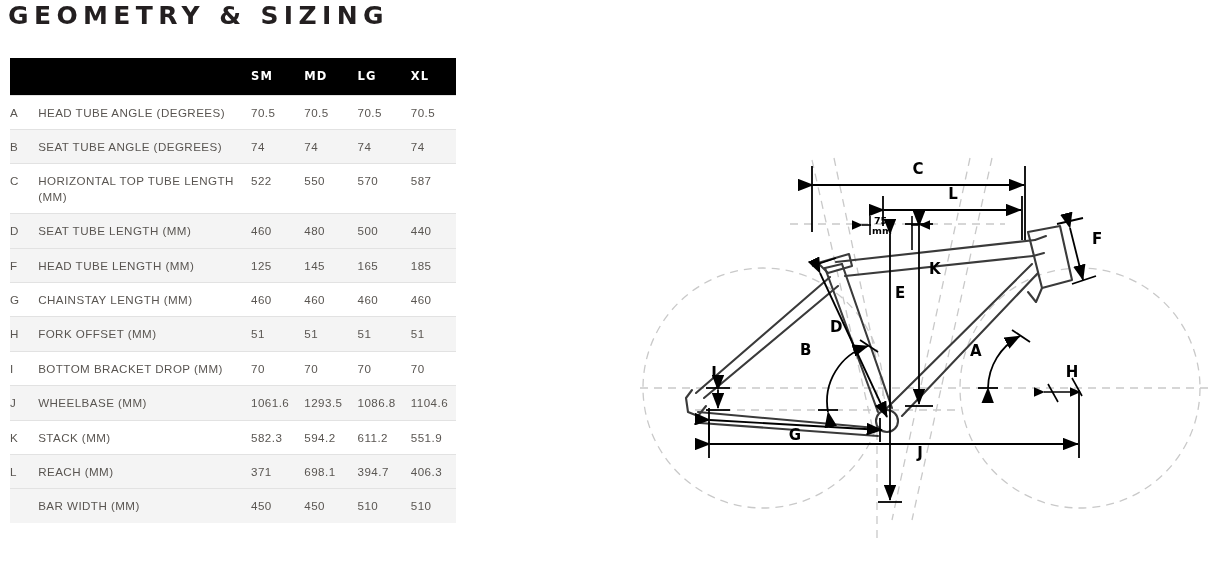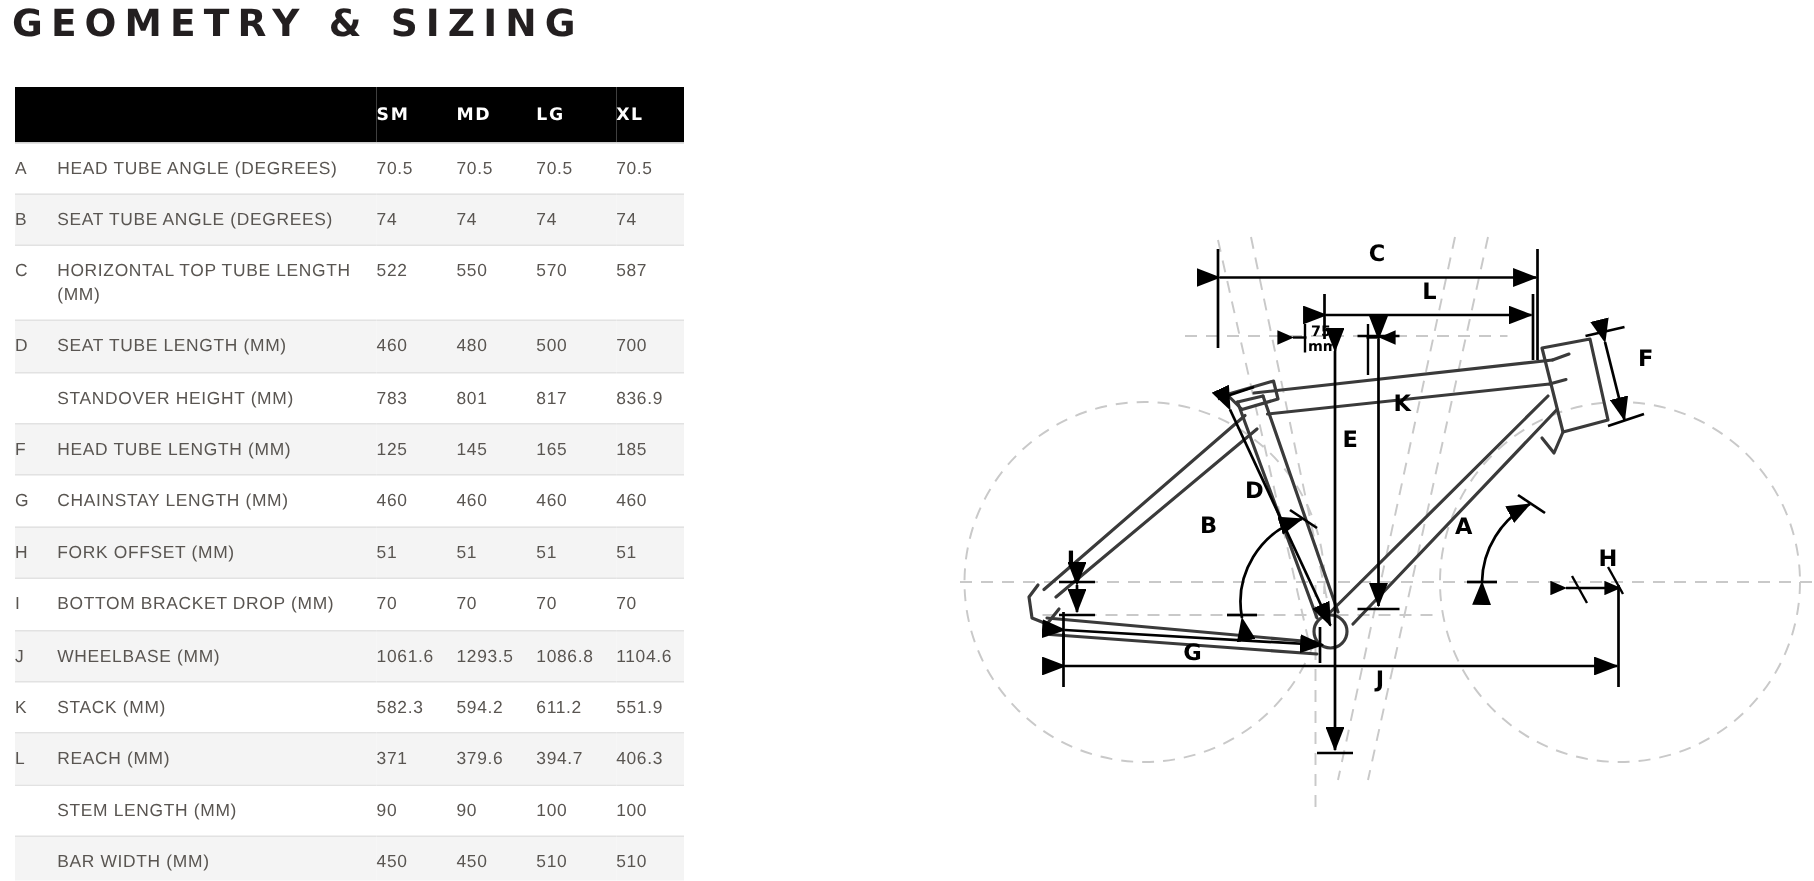--- a/index.html
+++ b/index.html
@@ -127,29 +127,21 @@
             <td class="val">550</td>
             <td class="val">570</td>
             <td class="val">587</td>
           </tr>
           <tr class="alt">
             <td class="key">D</td>
             <td class="name">SEAT TUBE LENGTH (MM)</td>
             <td class="val">460</td>
             <td class="val">480</td>
             <td class="val">500</td>
-            <td class="val">700</td>
-          </tr>
-          <tr>
-            <td class="key"></td>
-            <td class="name">STANDOVER HEIGHT (MM)</td>
-            <td class="val">783</td>
-            <td class="val">801</td>
-            <td class="val">817</td>
-            <td class="val">836.9</td>
+            <td class="val">440</td>
           </tr>
           <tr class="alt">
             <td class="key">F</td>
             <td class="name">HEAD TUBE LENGTH (MM)</td>
             <td class="val">125</td>
             <td class="val">145</td>
             <td class="val">165</td>
             <td class="val">185</td>
           </tr>
           <tr>
@@ -189,31 +181,23 @@
             <td class="name">STACK (MM)</td>
             <td class="val">582.3</td>
             <td class="val">594.2</td>
             <td class="val">611.2</td>
             <td class="val">551.9</td>
           </tr>
           <tr class="alt">
             <td class="key">L</td>
             <td class="name">REACH (MM)</td>
             <td class="val">371</td>
-            <td class="val">379.6</td>
+            <td class="val">698.1</td>
             <td class="val">394.7</td>
             <td class="val">406.3</td>
-          </tr>
-          <tr>
-            <td class="key"></td>
-            <td class="name">STEM LENGTH (MM)</td>
-            <td class="val">90</td>
-            <td class="val">90</td>
-            <td class="val">100</td>
-            <td class="val">100</td>
           </tr>
           <tr class="alt">
             <td class="key"></td>
             <td class="name">BAR WIDTH (MM)</td>
             <td class="val">450</td>
             <td class="val">450</td>
             <td class="val">510</td>
             <td class="val">510</td>
           </tr>
         </tbody>

